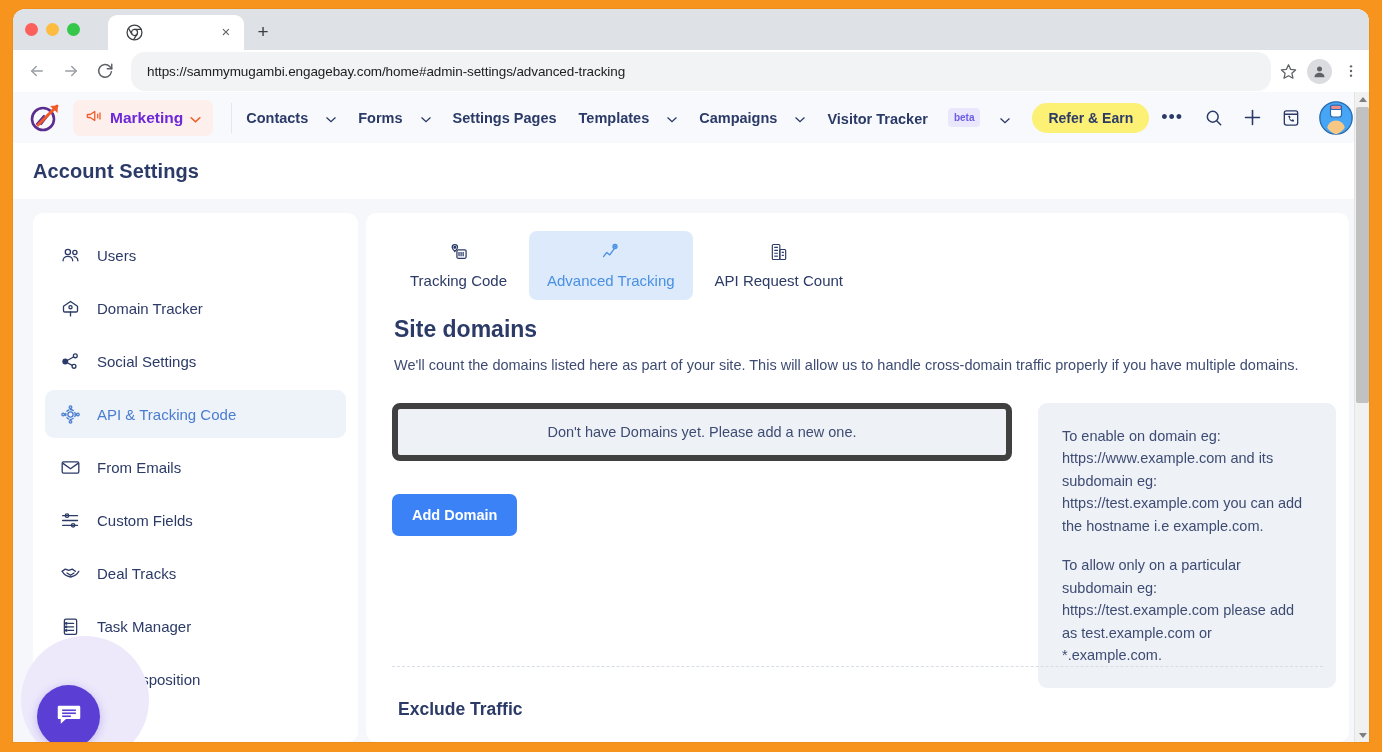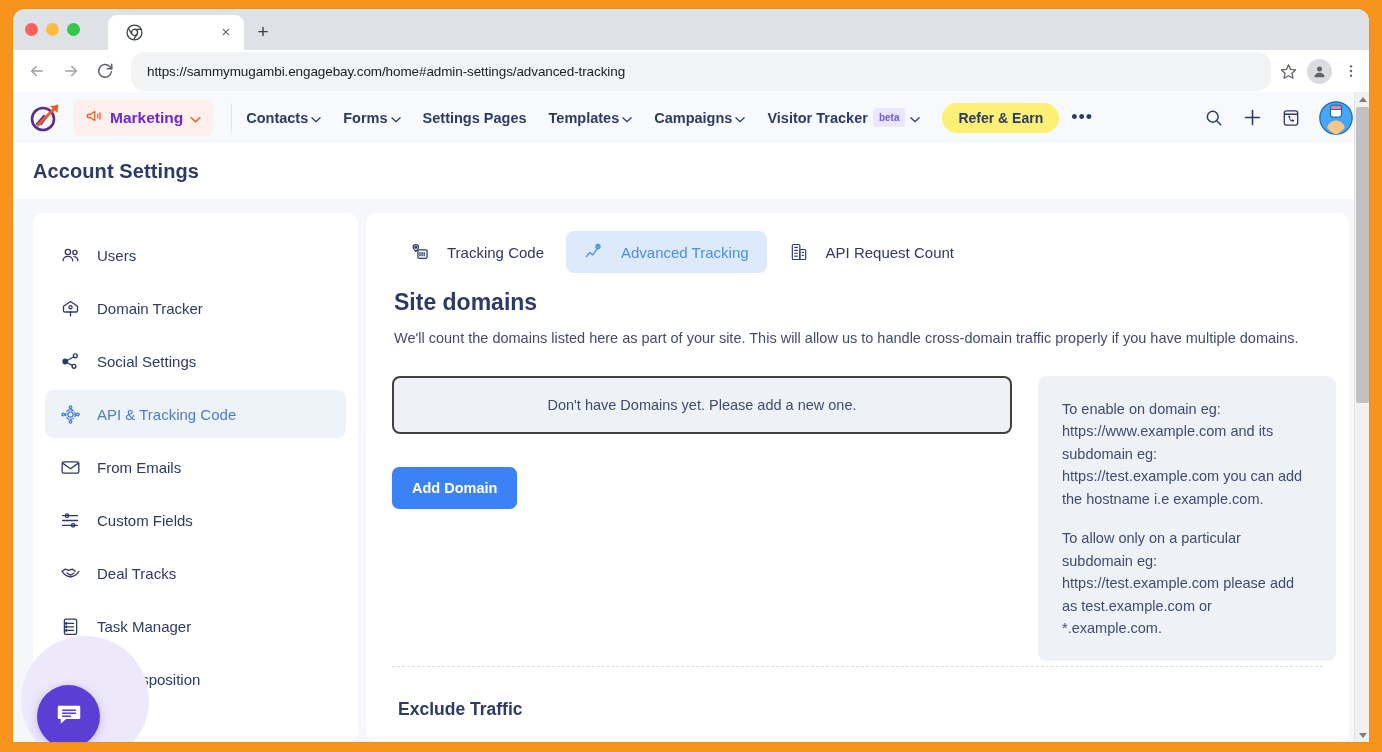--- a/index.html
+++ b/index.html
@@ -140,21 +140,21 @@
     margin-left: 6px;
     cursor: pointer;
   }
   #marketing-chip .mlabel {
     color: #6d28d9; font-size: 15.5px; font-weight: 600;
   }
   .nav-sep {
     width: 1px; height: 30px; background: #E3E8F0; margin: 0 14px 0 18px;
   }
   .navitem {
-    display: flex; align-items: center; gap: 3px;
+    display: flex; align-items: flex-end; gap: 18px;
     color: #2B3A67; font-size: 14.5px; font-weight: 600;
     margin-right: 22px; cursor: pointer; white-space: nowrap;
   }
   .beta-pill {
     background: #EAE6FC; color: #6B5CE7;
     font-size: 10px; font-weight: 600;
     border-radius: 4px; padding: 4px 6px; margin: 0 2px;
   }
   #refer {
     background: #FCF075; color: #2B3A67;
@@ -217,46 +217,46 @@
     flex: 1;
     background: #ffffff;
     border-radius: 10px;
     padding: 18px 26px;
     position: relative;
     overflow: hidden;
   }
 
   #tabs { display: flex; align-items: center; gap: 4px; margin-bottom: 16px; }
   .ptab {
-    display: flex; align-items: center; gap: 17px;
+    display: flex; align-items: center; gap: 10px;
     padding: 11px 18px;
     border-radius: 8px;
     font-size: 15px; color: #2B3A67; font-weight: 500;
-    cursor: pointer; white-space: nowrap;
+    cursor: pointer; white-space: nowrap; flex-direction: column;
   }
   .ptab.active { background: #DCEAFB; color: #4A90E2; }
   .ptab .tico { width: 20px; height: 20px; flex: none; }
 
   #sec-title {
     font-size: 23px; font-weight: 600; color: #2B3A67;
     margin: 8px 0 12px 2px;
   }
   #sec-desc {
     font-size: 14.5px; color: #3E4C73; line-height: 1.5;
     max-width: 925px; margin-left: 2px;
   }
 
   #row {
     display: flex; gap: 26px; margin-top: 26px;
     align-items: flex-start;
   }
   #left-col { width: 620px; flex: none; }
   #empty-box {
     background: #EEF1F6;
-    border: 2px solid #404040;
+    border: 6px solid #404040;
     border-radius: 8px;
     height: 58px;
     display: flex; align-items: center; justify-content: center;
     font-size: 14.5px; color: #3E4C73;
   }
   #add-domain {
     margin-top: 33px;
     background: #3B82F6;
     color: #ffffff;
     font-size: 14.5px; font-weight: 600;

